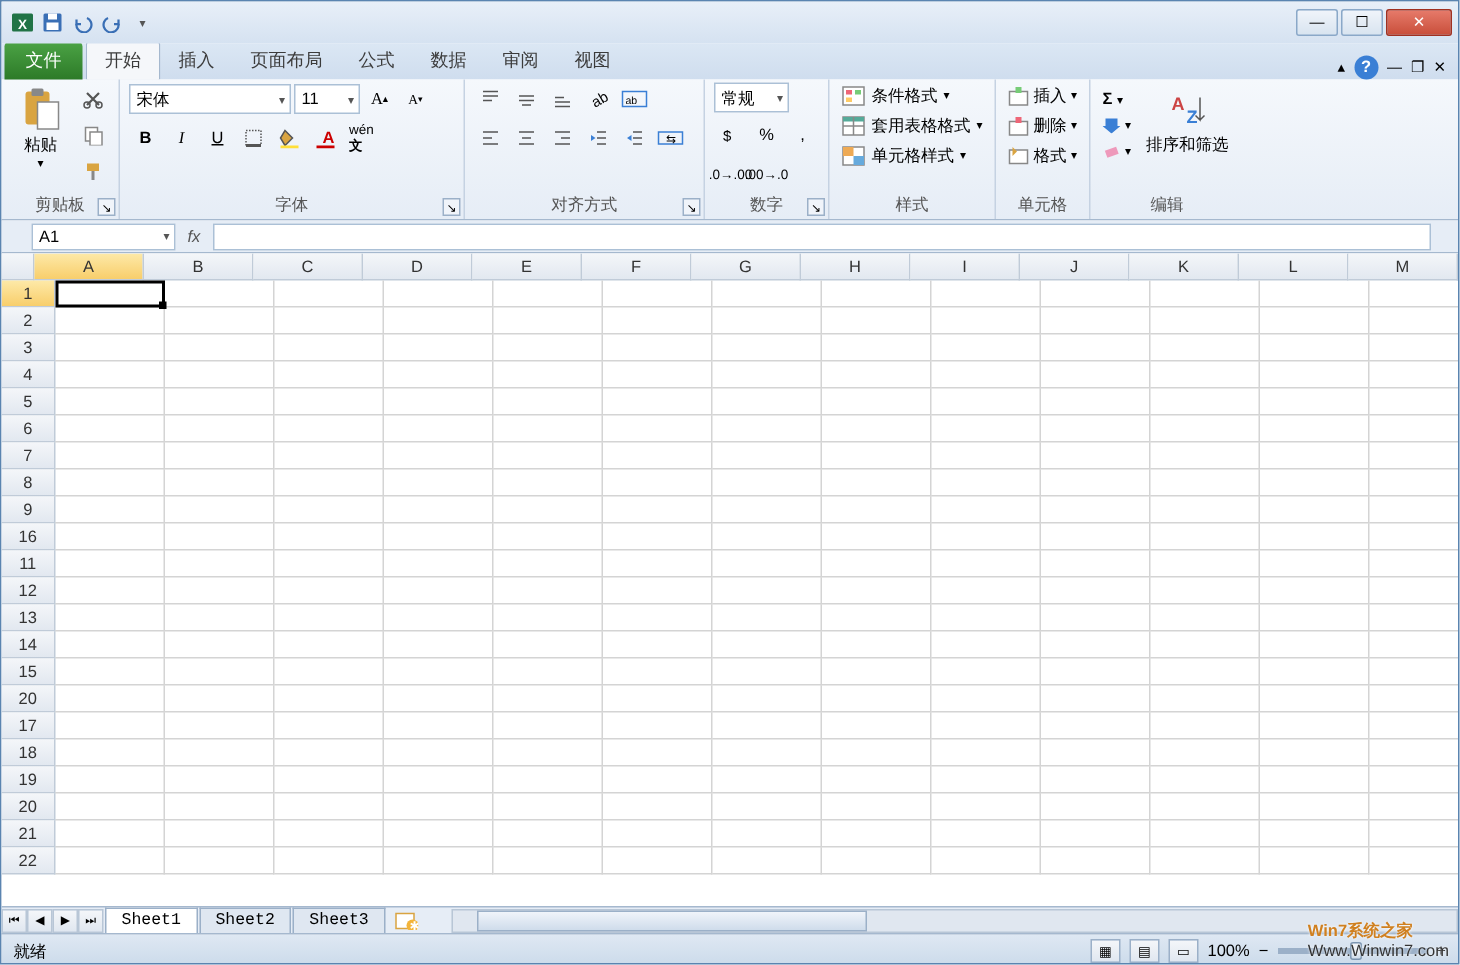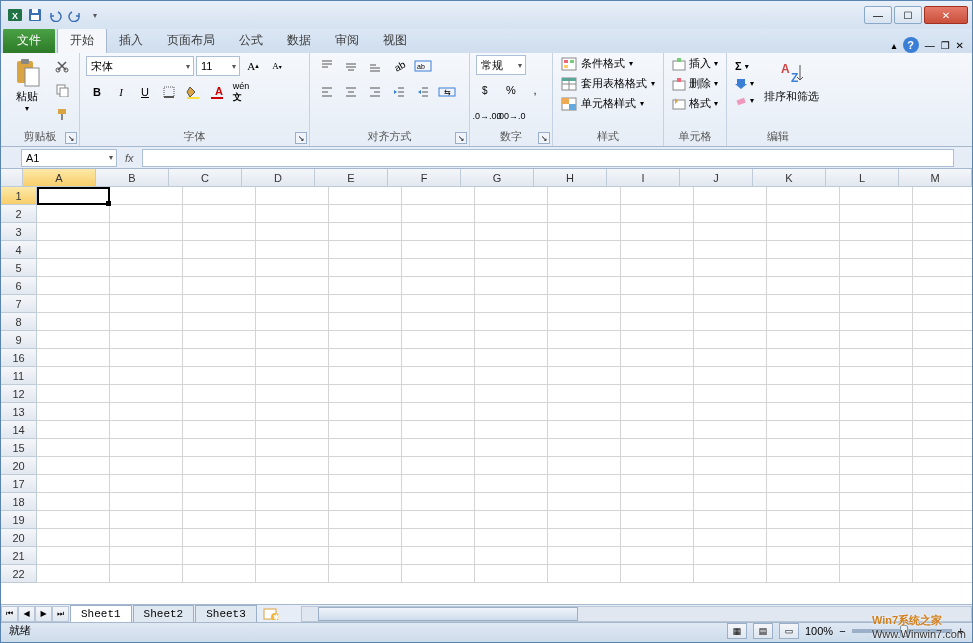--- a/index.html
+++ b/index.html
@@ -64,21 +64,21 @@
 
 .sheet-tabs { position: absolute; bottom: 20px; left: 0; right: 0; height: 18px; background: #e6edf6; display: flex; align-items: center; font-size: 11px; border-top: 1px solid #a5b8ce; }
 .nav-btns { display: flex; }
 .nav-btn { width: 17px; height: 16px; border: 1px solid #b8c6d6; background: linear-gradient(#f4f6f9,#e0e7f0); display: flex; align-items: center; justify-content: center; font-size: 8px; cursor: pointer; }
 .sheet-tab { padding: 2px 10px; background: #fff; border: 1px solid #9bb0c8; border-bottom: none; margin-left: 1px; cursor: pointer; font-family: Liberation Mono, monospace; }
 .sheet-tab.inactive { background: #dfe7f1; }
 .new-sheet { width: 20px; height: 14px; margin-left: 4px; cursor: pointer; display:flex; align-items:center; justify-content:center; }
 .hscroll { flex: 1; margin-left: 20px; height: 16px; background: #e0e7f0; border: 1px solid #b8c6d6; position: relative; }
 .hscroll-thumb { position: absolute; left: 16px; top: 0; bottom: 0; width: 260px; background: linear-gradient(#f0f4fa,#cfdceb); border: 1px solid #9bb0c8; }
 
-.status-bar { position: absolute; bottom: 0; left: 0; right: 0; height: 20px; background: linear-gradient(#dfe8f3,#cddceb); display: flex; align-items: flex-start; font-size: 11px; padding: 0 8px; border-top: 1px solid #a5b8ce; }
+.status-bar { position: absolute; bottom: 0; left: 0; right: 0; height: 20px; background: linear-gradient(#dfe8f3,#cddceb); display: flex; align-items: flex-end; font-size: 11px; padding: 0 8px; border-top: 1px solid #a5b8ce; }
 .status-right { margin-left: auto; display: flex; align-items: center; gap: 6px; }
 .view-btn { width: 20px; height: 16px; border: 1px solid #9bb0c8; background: linear-gradient(#f4f6f9,#e0e7f0); cursor: pointer; display: flex; align-items: center; justify-content: center; font-size: 9px; }
 .zoom-slider { width: 100px; height: 4px; background: #9bb0c8; position: relative; }
 .zoom-thumb { position: absolute; left: 48px; top: -4px; width: 8px; height: 12px; background: linear-gradient(#f4f6f9,#cfdceb); border: 1px solid #7a94b0; border-radius: 2px; }
 
 .watermark { position: absolute; right: 6px; bottom: 2px; font-size: 11px; color: #333; text-shadow: 0 0 2px #fff; pointer-events: none; font-family: Arial; }
 .watermark .t1 { font-weight: bold; color: #d08020; }
 svg { display: block; }
 </style>
 </head>

